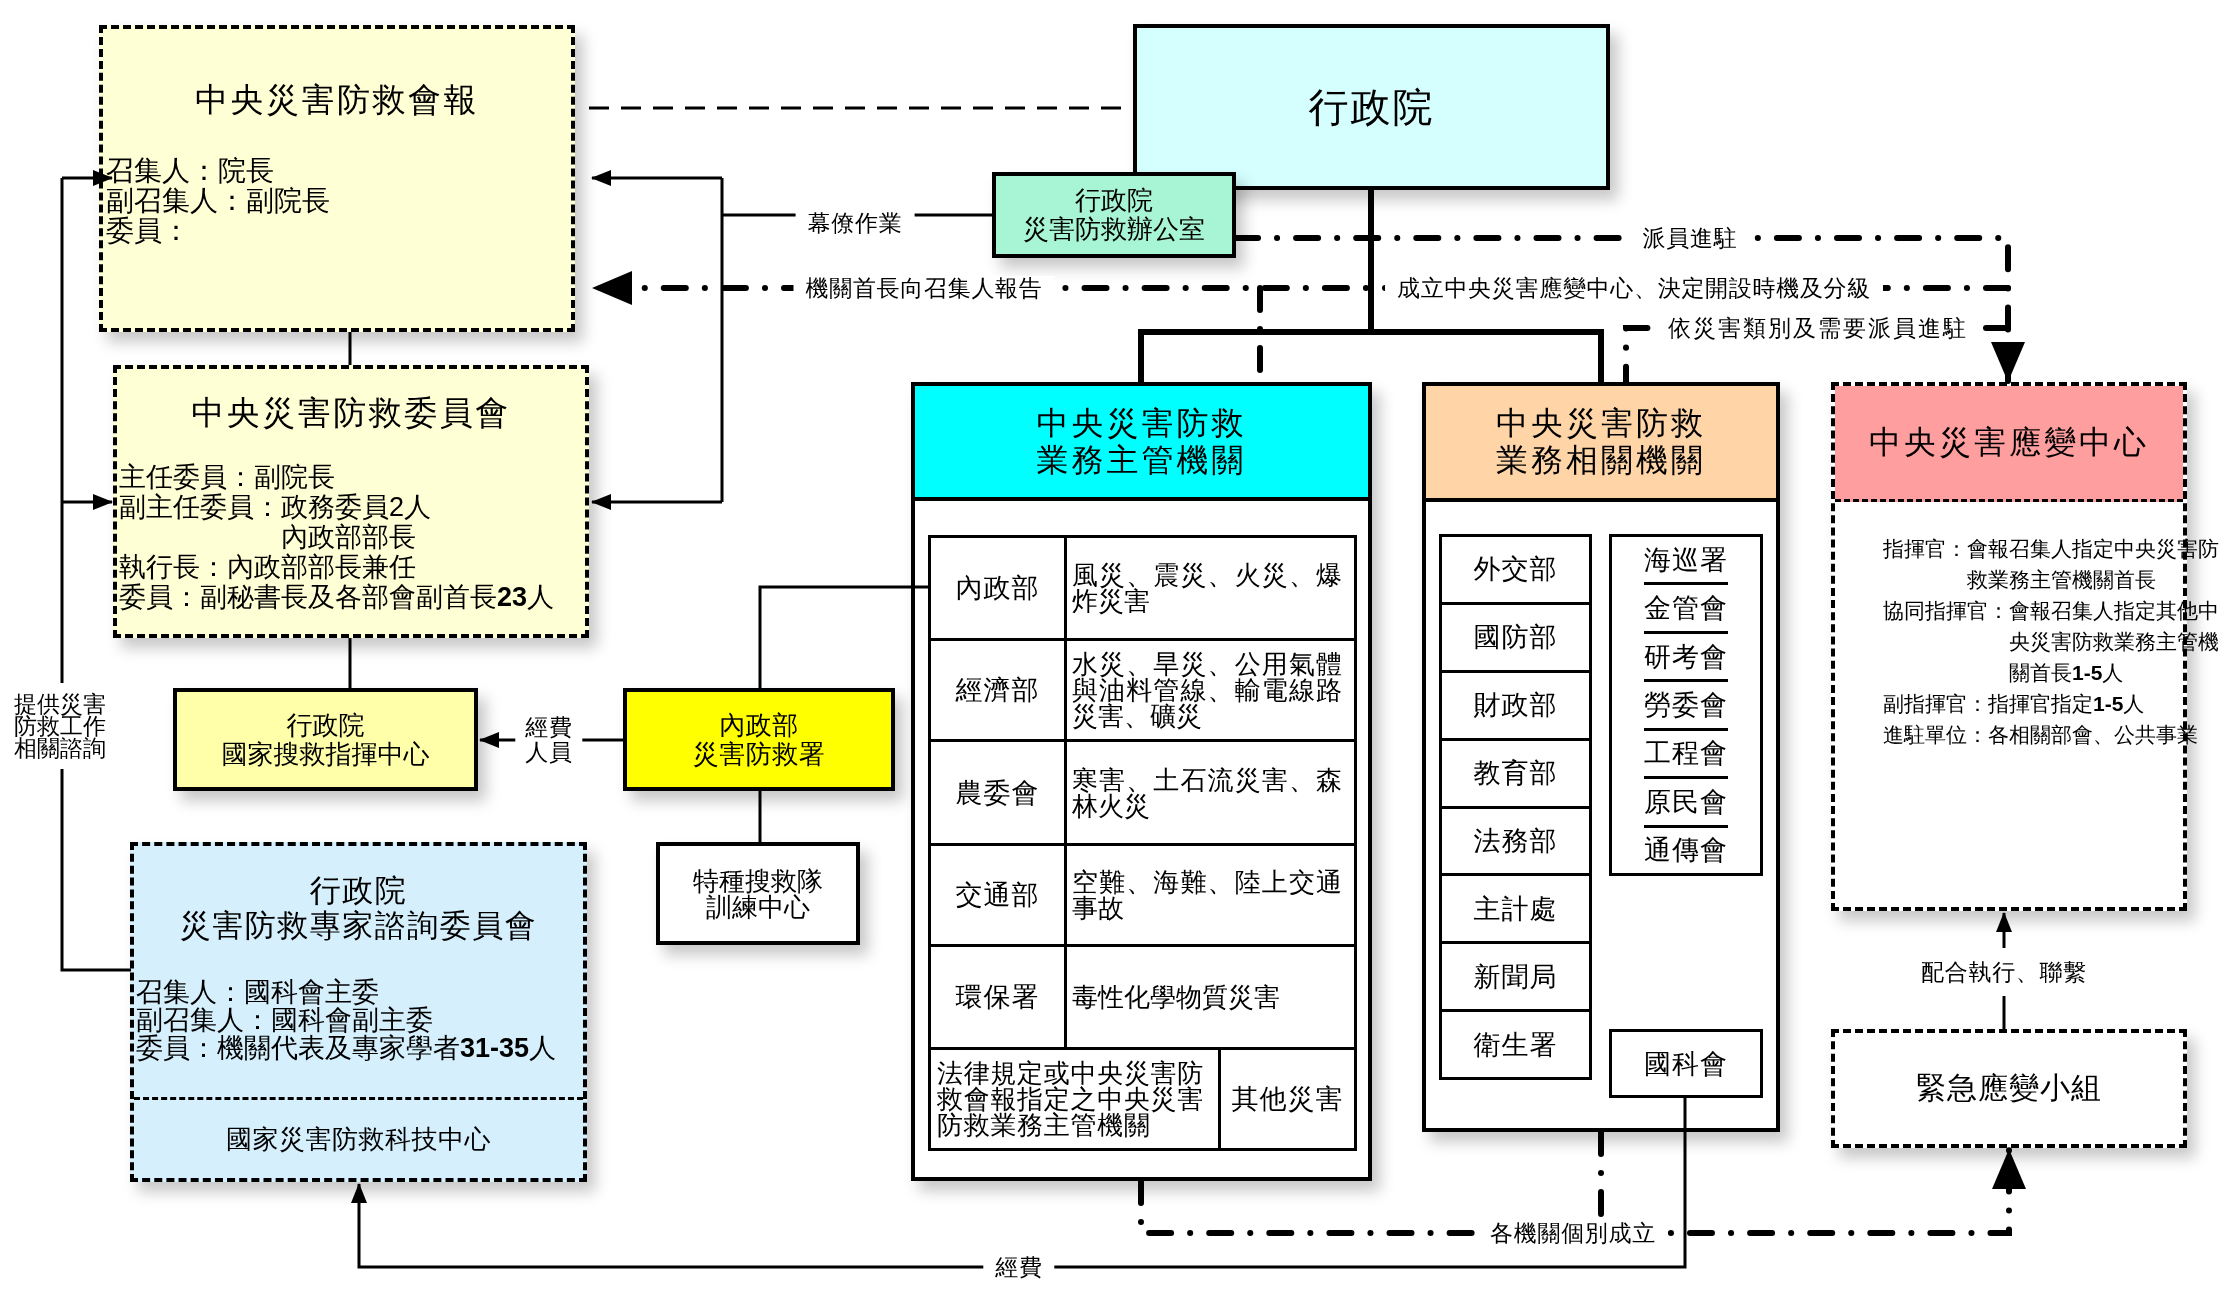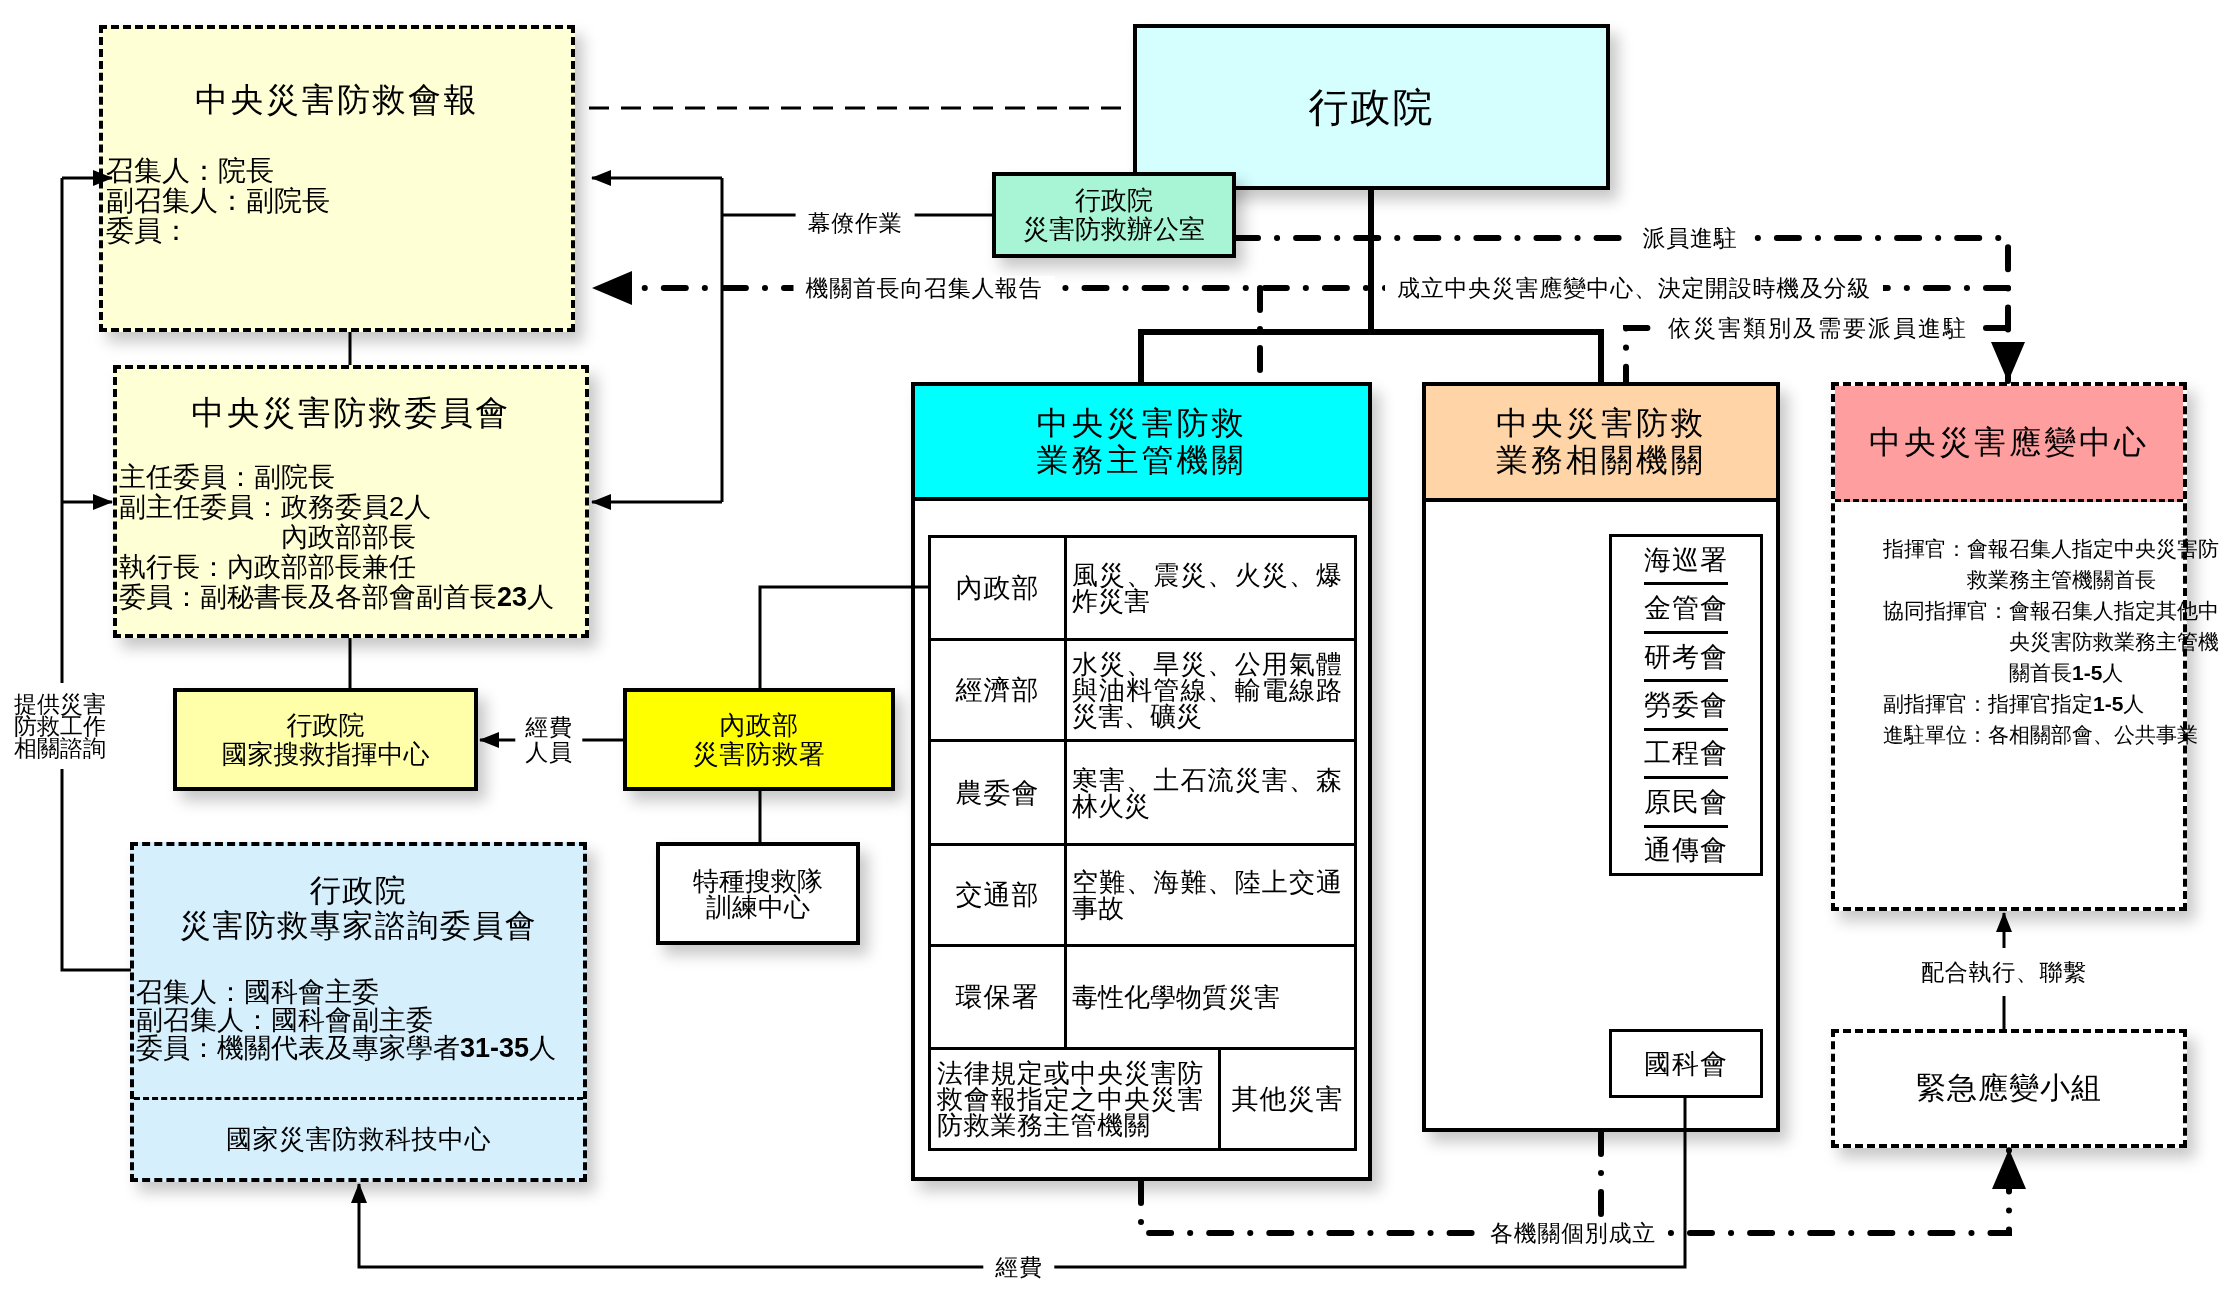--- a/index.html
+++ b/index.html
@@ -208,20 +208,30 @@
         <td class="agency">其他災害</td>
       </tr>
     </tbody>
       </table>
   </div>
 
   <div id="related" class="box">
     <div class="hdr center">
       <span class="line">中央災害防救</span>
       <span class="line">業務相關機關</span>
+    </div>
+    <div id="rel-left" class="col">
+      <div class="cell">外交部</div>
+      <div class="cell">國防部</div>
+      <div class="cell">財政部</div>
+      <div class="cell">教育部</div>
+      <div class="cell">法務部</div>
+      <div class="cell">主計處</div>
+      <div class="cell">新聞局</div>
+      <div class="cell">衛生署</div>
     </div>
     <div id="rel-right" class="col">
       <div class="cell">海巡署</div>
       <div class="cell">金管會</div>
       <div class="cell">研考會</div>
       <div class="cell">勞委會</div>
       <div class="cell">工程會</div>
       <div class="cell">原民會</div>
       <div class="cell">通傳會</div>
     </div>

